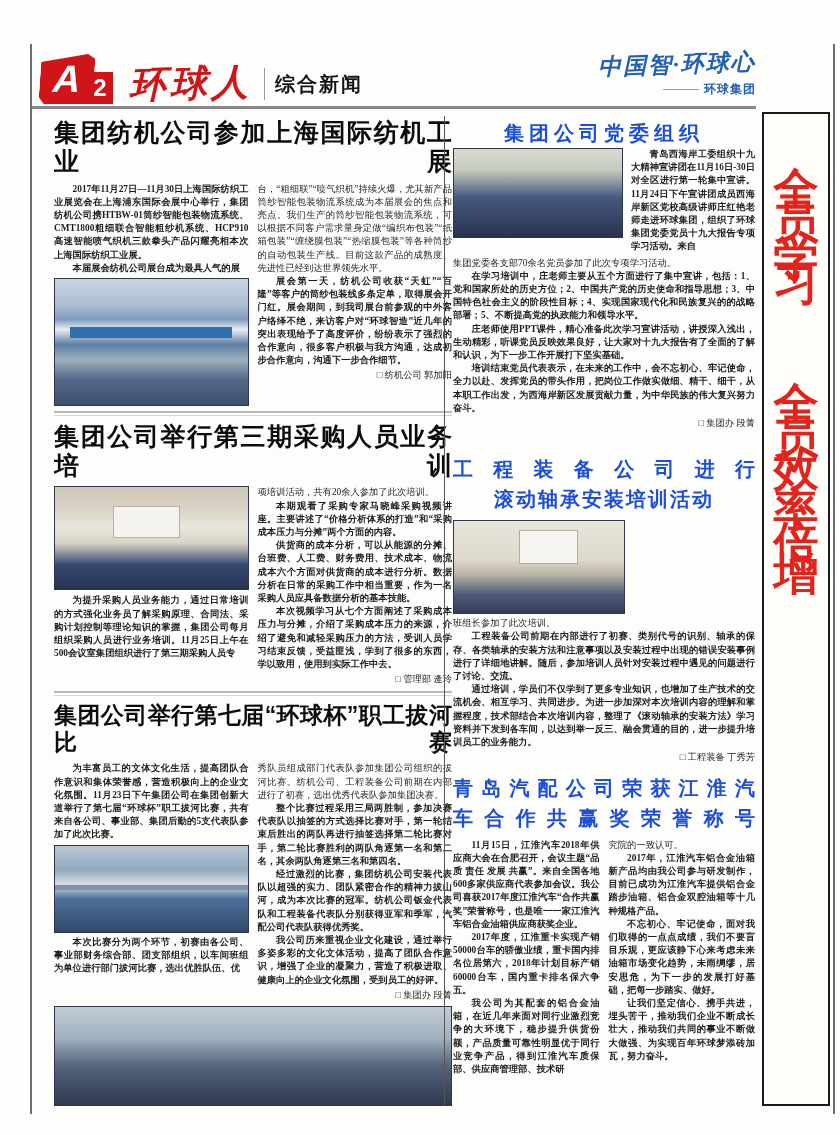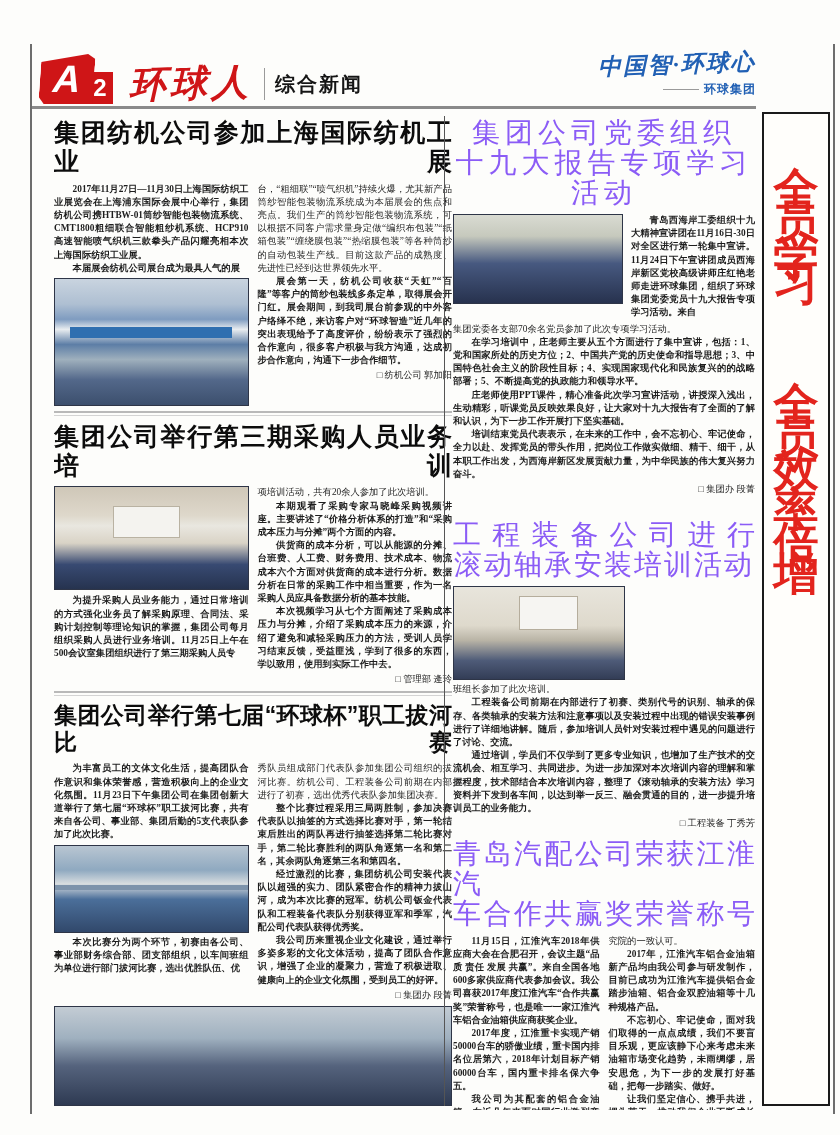--- a/index.html
+++ b/index.html
@@ -36,21 +36,21 @@
   .banner{position:absolute;left:762px;top:112px;width:68px;height:994px;border:2px solid #1a1a1a;
           box-sizing:border-box;display:flex;justify-content:center;background:#fffefb;}
   .banner-text{writing-mode:vertical-rl;text-orientation:upright;font-size:45px;font-weight:bold;
                color:#e3241d;letter-spacing:34px;padding-top:16px;line-height:62px;
                font-family:"Liberation Serif",serif;}
 
   
   .art-title{font-family:"Liberation Sans",sans-serif;font-weight:900;color:#0c0c0c;
              text-align:justify;text-align-last:justify;line-height:1.15;margin:2px 0 7px;}
   .t1{font-size:25px;} .t1s{font-size:23px;}
-  .mt{font-family:"Liberation Sans",sans-serif;font-weight:400;color:#8b5cf6;font-size:28px;line-height:30px;}
+  .mt{font-family:"Liberation Sans",sans-serif;font-weight:700;color:#1d4ed8;font-size:20px;line-height:30px;}
   .mt-center{text-align:center;letter-spacing:5px;}
   .mt-just{text-align:justify;text-align-last:justify;}
   .cols{display:flex;gap:9px;}
   .c{flex:1;min-width:0;}
   .t{font-size:9.3px;line-height:13.2px;text-align:justify;color:#1d1d1d;margin:0;}
   .ind{text-indent:2em;font-weight:bold;}
   .byline{text-align:right;margin-top:2px;}
   .sep{height:2px;border-top:2px solid #b9b9b9;border-bottom:1px solid #d4d4d4;margin:5px 0 6px;}
   .mrow{display:flex;gap:8px;margin-bottom:3px;}
   .mside{flex:1;min-width:0;}
@@ -159,21 +159,20 @@
       <div class="photo ph-group"></div>
     </article>
   </section>
 
   <div class="vline"></div>
 
   <section class="colM">
 
     <article>
       <h1 class="mt mt-center" style="margin:2px 0 0;">集团公司党委组织</h1>
-      <h1 class="mt mt-center" style="margin:0 0 6px;">十九大报告专项学习活动</h1>
       <div class="mrow">
         <div class="photo ph-audience"></div>
         <div class="mside">
           <p class="t ind">青岛西海岸工委组织十九大精神宣讲团在11月16日-30日对全区进行第一轮集中宣讲。11月24日下午宣讲团成员西海岸新区党校高级讲师庄红艳老师走进环球集团，组织了环球集团党委党员十九大报告专项学习活动。来自</p>
         </div>
       </div>
       <p class="t">集团党委各支部70余名党员参加了此次专项学习活动。</p>
       <p class="t ind">在学习培训中，庄老师主要从五个方面进行了集中宣讲，包括：1、党和国家所处的历史方位；2、中国共产党的历史使命和指导思想；3、中国特色社会主义的阶段性目标；4、实现国家现代化和民族复兴的的战略部署；5、不断提高党的执政能力和领导水平。</p>
       <p class="t ind">庄老师使用PPT课件，精心准备此次学习宣讲活动，讲授深入浅出，生动精彩，听课党员反映效果良好，让大家对十九大报告有了全面的了解和认识，为下一步工作开展打下坚实基础。</p>
       <p class="t ind">培训结束党员代表表示，在未来的工作中，会不忘初心、牢记使命，全力以赴、发挥党员的带头作用，把岗位工作做实做细、精干、细干，从本职工作出发，为西海岸新区发展贡献力量，为中华民族的伟大复兴努力奋斗。</p>

